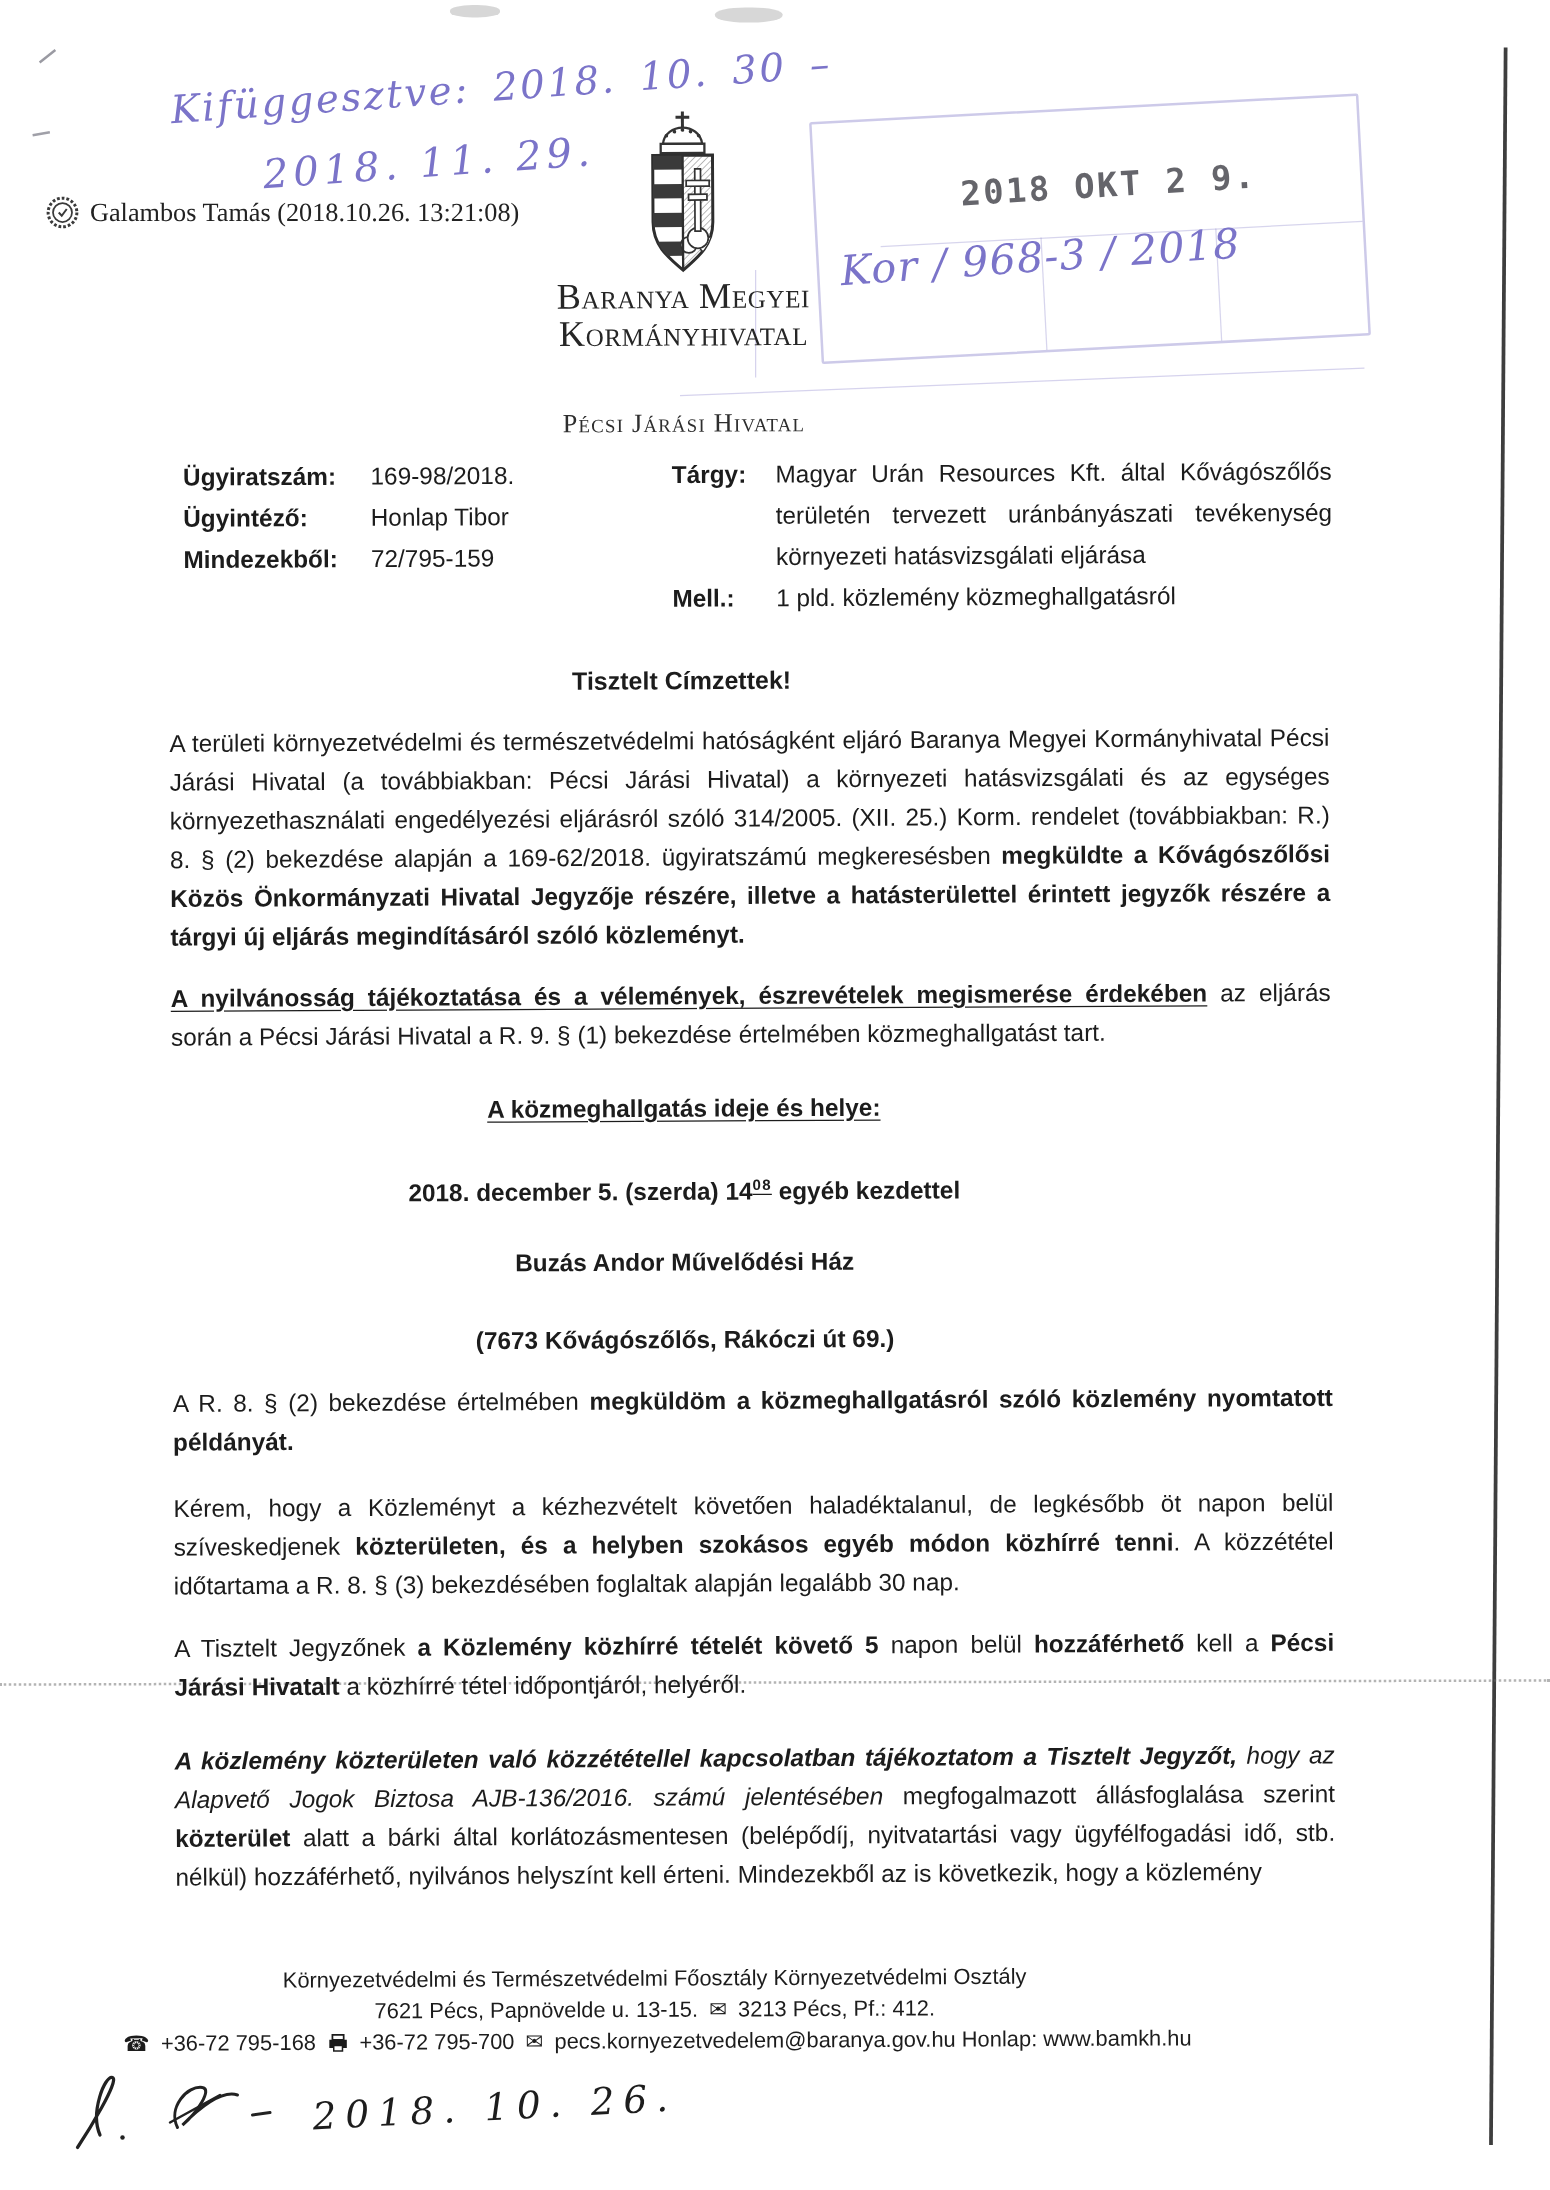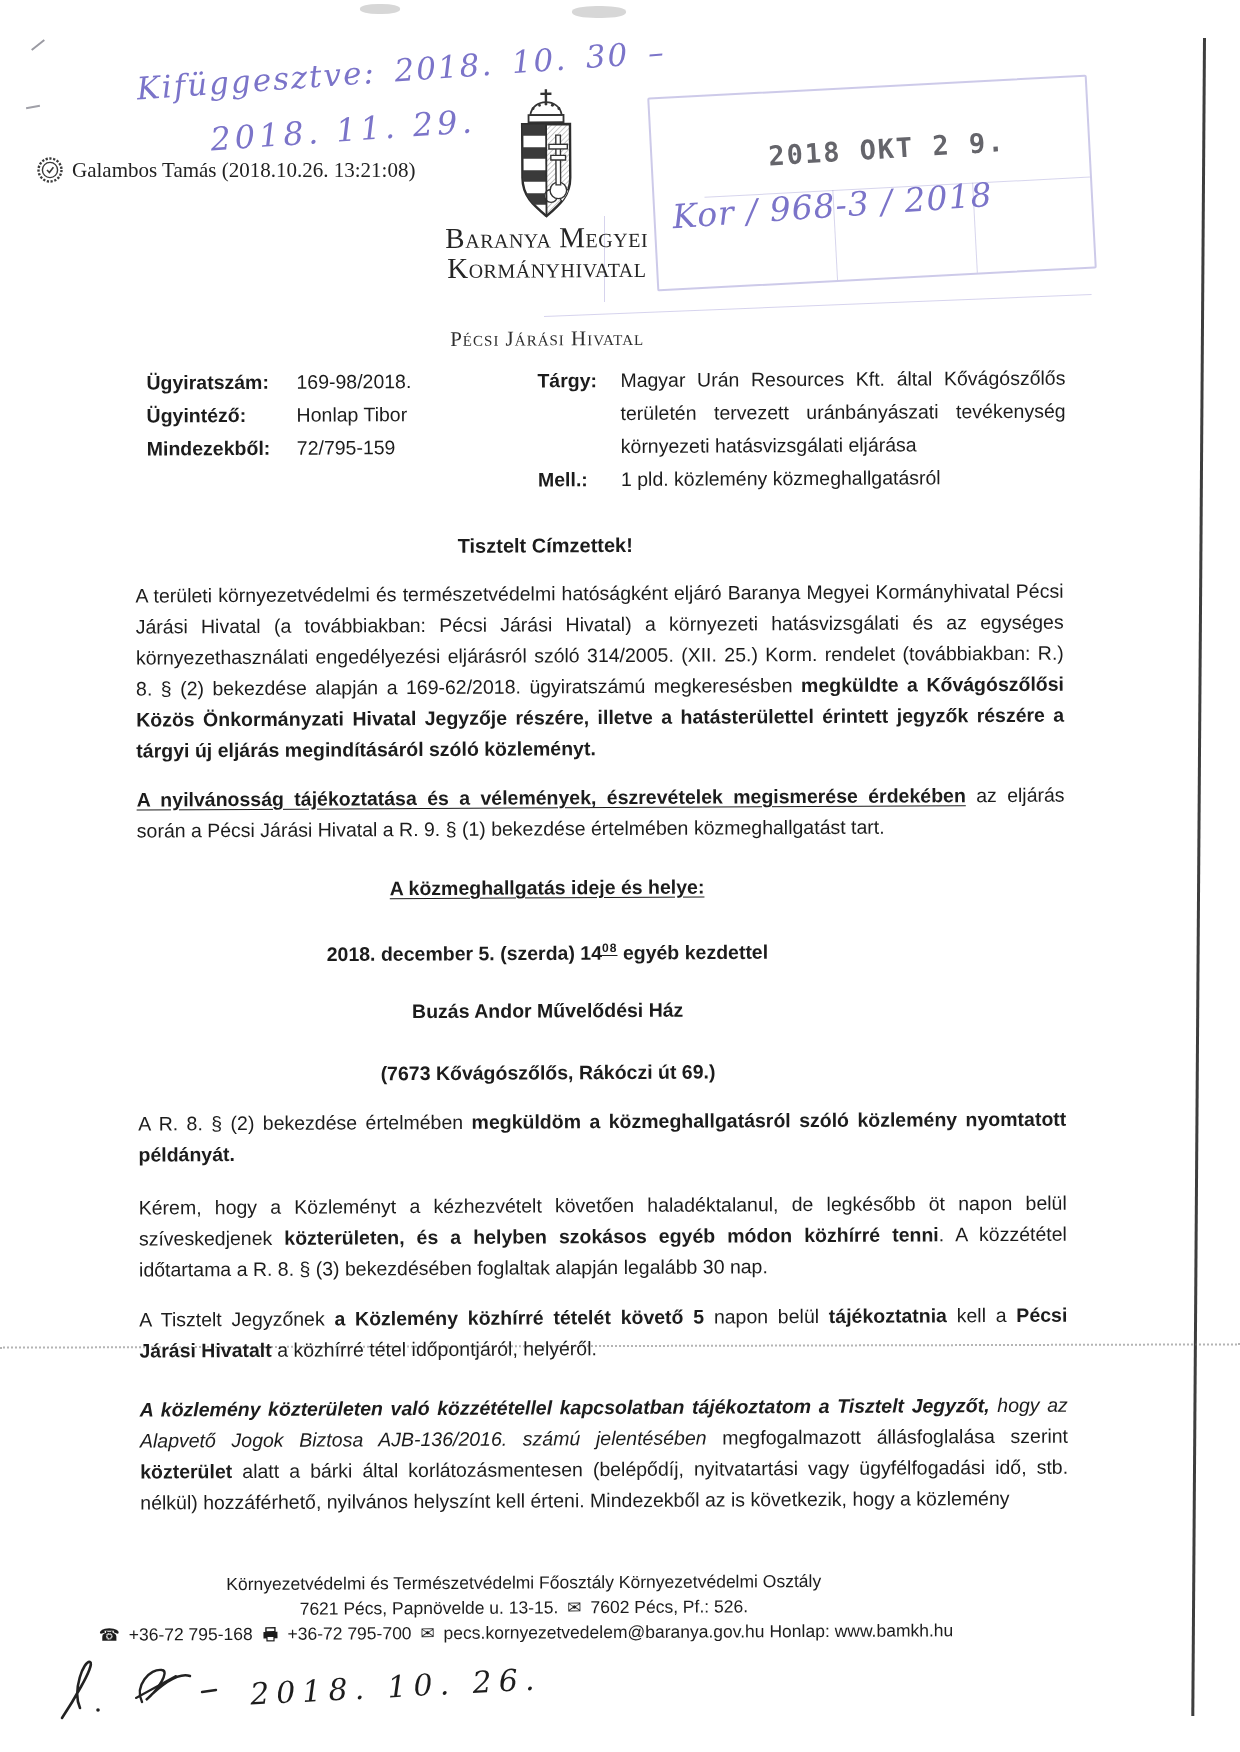--- a/index.html
+++ b/index.html
@@ -242,29 +242,29 @@
     <div class="para p1"><span>A területi környezetvédelmi és természetvédelmi hatóságként eljáró Baranya Megyei Kormányhivatal Pécsi Járási Hivatal (a továbbiakban: Pécsi Járási Hivatal) a környezeti hatásvizsgálati és az egységes környezethasználati engedélyezési eljárásról szóló 314/2005. (XII. 25.) Korm. rendelet (továbbiakban: R.) 8. § (2) bekezdése alapján a 169-62/2018. ügyiratszámú megkeresésben </span><span class="b">megküldte a Kővágószőlősi Közös Önkormányzati Hivatal Jegyzője részére, illetve a hatásterülettel érintett jegyzők részére a tárgyi új eljárás megindításáról szóló közleményt.</span></div>
     <div class="para p2"><span class="b u">A nyilvánosság tájékoztatása és a vélemények, észrevételek megismerése érdekében</span><span> az eljárás során a Pécsi Járási Hivatal a R. 9. § (1) bekezdése értelmében közmeghallgatást tart.</span></div>
 
     <div class="centered c-head"><span class="b u">A közmeghallgatás ideje és helye:</span></div>
     <div class="centered c-date"><span class="b">2018. december 5. (szerda) 14</span><span class="b u sup">08</span><span class="b"> egyéb kezdettel</span></div>
     <div class="centered c-venue">Buzás Andor Művelődési Ház</div>
     <div class="centered c-addr">(7673 Kővágószőlős, Rákóczi út 69.)</div>
 
     <div class="para p3"><span>A R. 8. § (2) bekezdése értelmében </span><span class="b">megküldöm a közmeghallgatásról szóló közlemény nyomtatott példányát.</span></div>
     <div class="para p4"><span>Kérem, hogy a Közleményt a kézhezvételt követően haladéktalanul, de legkésőbb öt napon belül szíveskedjenek </span><span class="b">közterületen, és a helyben szokásos egyéb módon közhírré tenni</span><span>. A közzététel időtartama a R. 8. § (3) bekezdésében foglaltak alapján legalább 30 nap.</span></div>
-    <div class="para p5"><span>A Tisztelt Jegyzőnek </span><span class="b">a Közlemény közhírré tételét követő 5</span><span> napon belül </span><span class="b">tájékoztatnia</span><span> kell a </span><span class="b">Pécsi Járási Hivatalt</span><span> a közhírré tétel időpontjáról, helyéről.</span></div>
+    <div class="para p5"><span>A Tisztelt Jegyzőnek </span><span class="b">a Közlemény közhírré tételét követő 5</span><span> napon belül </span><span class="b">hozzáférhető</span><span> kell a </span><span class="b">Pécsi Járási Hivatalt</span><span> a közhírré tétel időpontjáról, helyéről.</span></div>
     <div class="para p6"><span class="b i">A közlemény közterületen való közzététellel kapcsolatban tájékoztatom a Tisztelt Jegyzőt,</span><span class="i"> hogy az Alapvető Jogok Biztosa AJB-136/2016. számú jelentésében </span><span>megfogalmazott állásfoglalása szerint </span><span class="b">közterület</span><span> alatt a bárki által korlátozásmentesen (belépődíj, nyitvatartási vagy ügyfélfogadási idő, stb. nélkül) hozzáférhető, nyilvános helyszínt kell érteni. Mindezekből az is következik, hogy a közlemény</span></div>
 
     <div class="footer">
       <div>Környezetvédelmi és Természetvédelmi Főosztály Környezetvédelmi Osztály</div>
       <div>
         <span>7621 Pécs, Papnövelde u. 13-15.</span>
         <span class="ic">✉</span>
-        <span>7602 Pécs, Pf.: 526.</span>
+        <span>3213 Pécs, Pf.: 412.</span>
       </div>
       <div>
         <span class="ic">☎</span>
         <span>+36-72 795-168</span>
         <svg width="17" height="15" viewBox="0 0 17 15">
           <rect x="4" y="1" width="9" height="4" fill="none" stroke="#1c1c1c" stroke-width="1.4"></rect>
           <rect x="1.5" y="5" width="14" height="6.5" fill="#1c1c1c"></rect>
           <rect x="5" y="9.5" width="7" height="4.5" fill="#fff" stroke="#1c1c1c" stroke-width="1.2"></rect>
         </svg>
         <span>+36-72 795-700</span>

